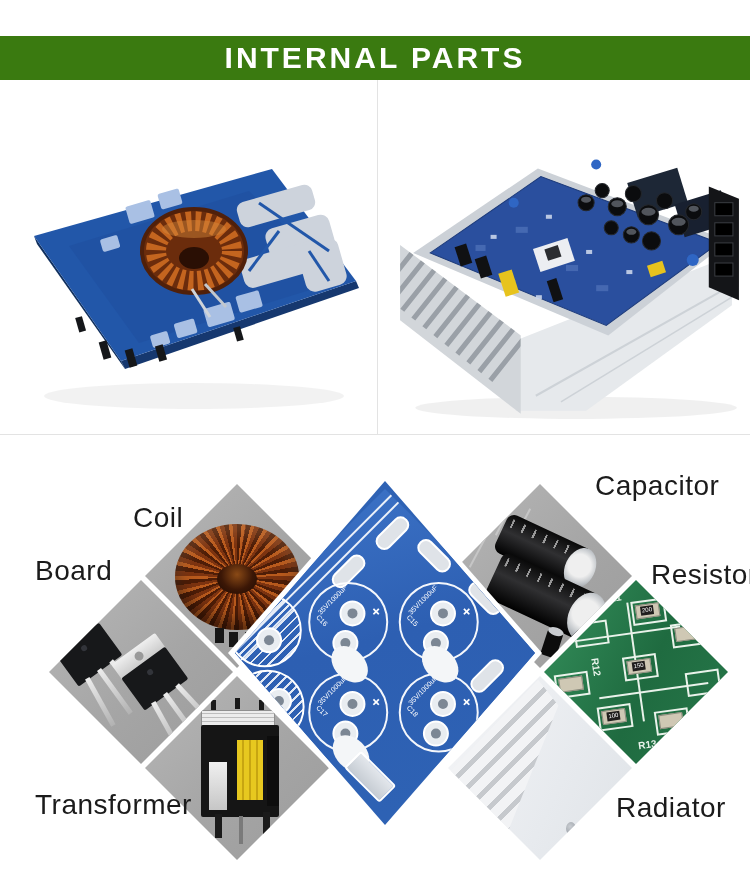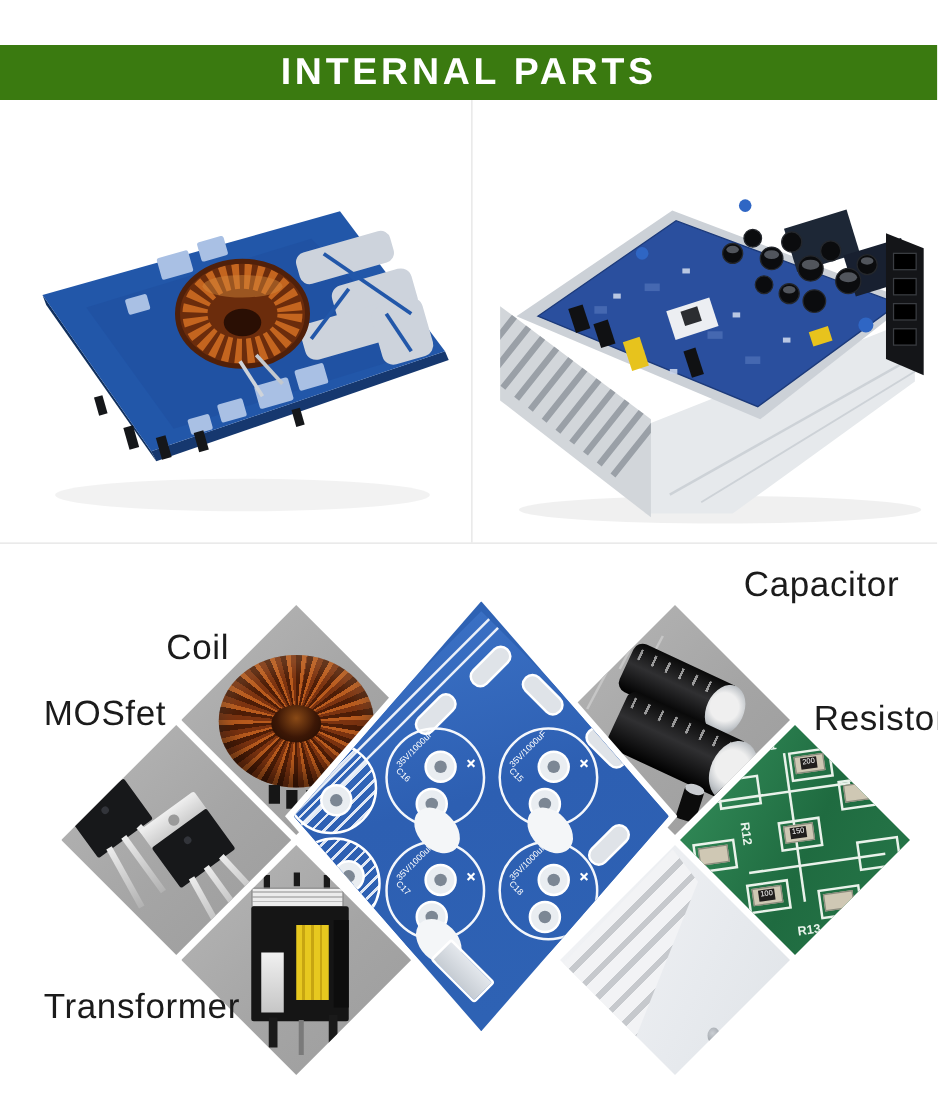--- a/index.html
+++ b/index.html
@@ -417,18 +417,19 @@
         <div class="pad" style="left:64px;top:214px;">
             <i></i>
           </div>
         <div class="silverpad"></div>
       </div>
     </div>
   </div>
 
 
   <div class="plabel" style="left:133px;top:466px;">Coil</div>
-  <div class="plabel" style="left:35px;top:519px;">MOSfet</div>
-  <div class="plabel" style="left:595px;top:416px;">Capacitor</div>
+  <div class="plabel" style="left:35px;top:519px;">Board</div>
+  <div class="plabel" style="left:595px;top:434px;">Capacitor</div>
   <div class="plabel" style="left:651px;top:523px;">Resistor</div>
   <div class="plabel" style="left:35px;top:753px;">Transformer</div>
+  <div class="plabel" style="left:616px;top:756px;">Radiator</div>
 
 </div>
 
 </body></html>

